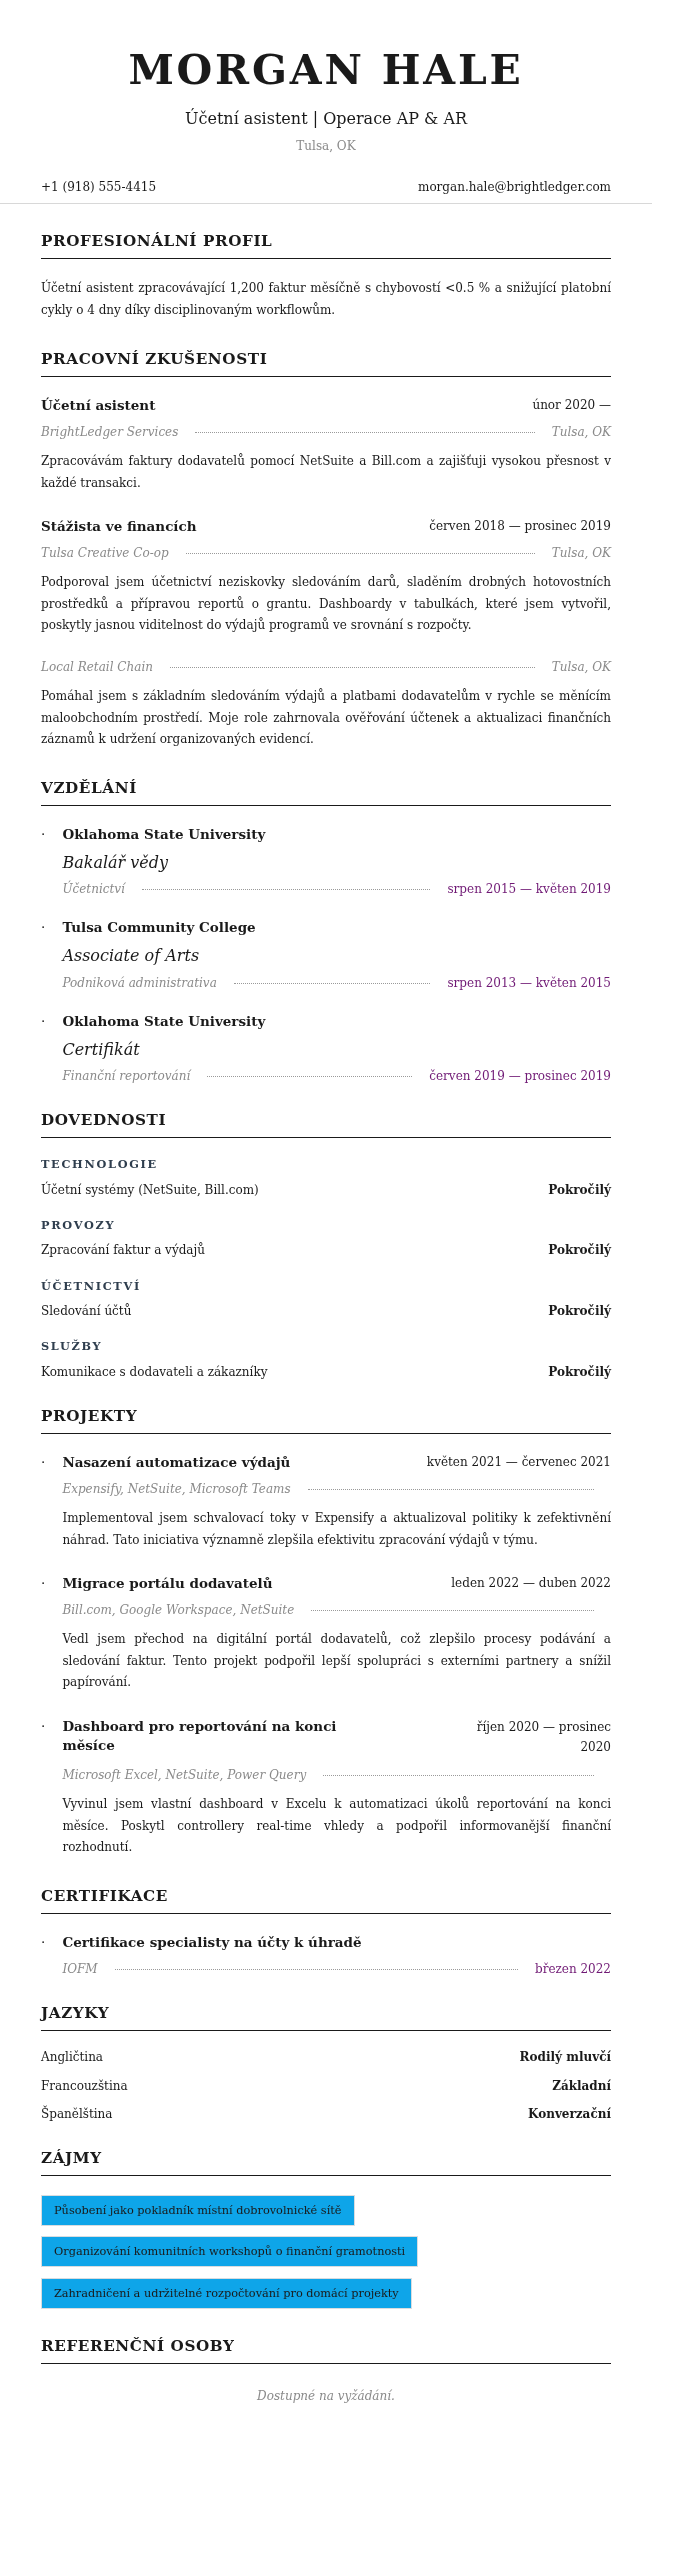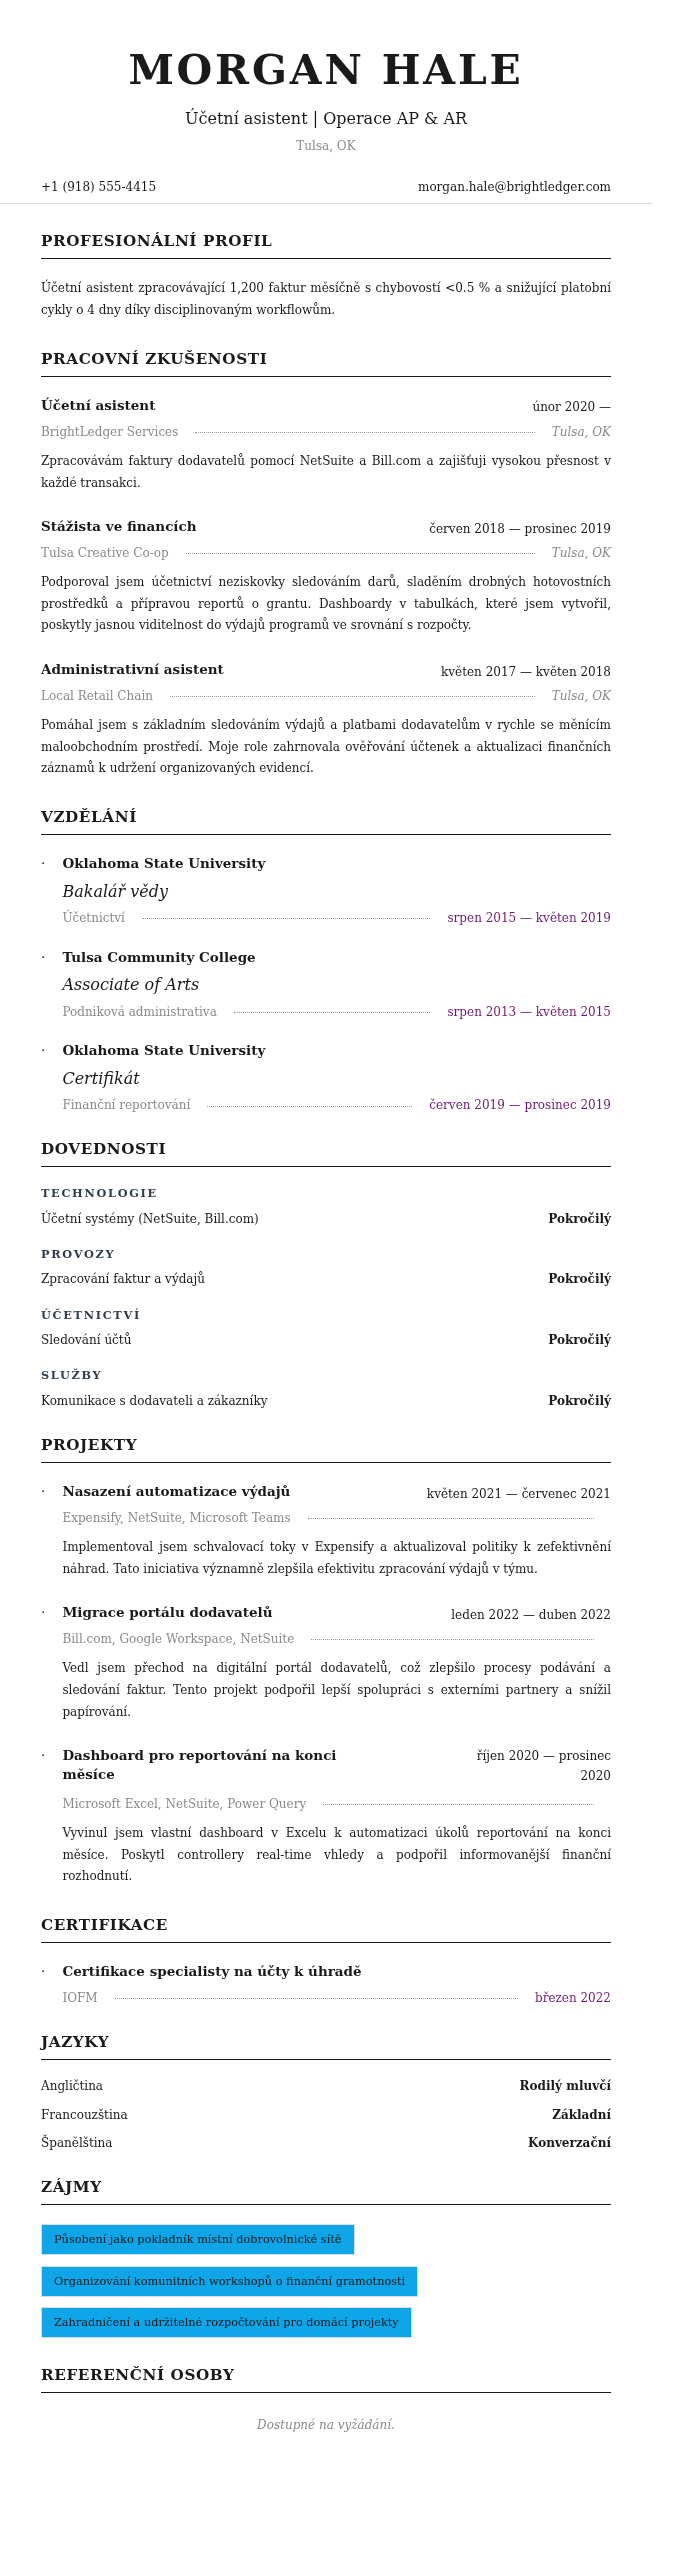--- a/index.html
+++ b/index.html
@@ -16,26 +16,26 @@
 
   
   h2{font-size:15.2px;font-weight:bold;letter-spacing:0.6px;margin:28px 0 0;
      padding-bottom:8px;border-bottom:1.1px solid #1a1a1a;}
   .section-body{margin-top:19px;}
   p.desc{font-size:12px;line-height:1.8;text-align:justify;margin:12.4px 0 0;}
 
   
   .entry{margin-top:22.6px;}
   .entry:first-child{margin-top:0;}
-  .entry-head{display:flex;justify-content:space-between;align-items:flex-end;}
+  .entry-head{display:flex;justify-content:space-between;align-items:center;}
   .entry-title{font-size:13.5px;font-weight:bold;max-width:60%;line-height:1.4;}
   .entry-dates{font-size:12px;white-space:nowrap;text-align:right;}
   .entry-dates.wrap-dates{white-space:normal;max-width:141px;line-height:1.7;}
   .meta-row{display:flex;align-items:baseline;margin-top:10.2px;font-size:12px;}
-  .meta-left{color:#8a8a8a;white-space:nowrap;}
+  .meta-left{font-style:italic;color:#8a8a8a;white-space:nowrap;}
   .leader{flex:1;border-bottom:0.6px dotted #9a9a9a;margin:0 17px;position:relative;top:-2.8px;min-width:22.6px;}
   .meta-right{font-style:italic;color:#8a8a8a;white-space:nowrap;}
   .meta-right.plain{font-style:normal;color:#701a75;}
 
   .bullet-entry{display:flex;margin-top:22.6px;}
   .bullet{width:21.4px;font-size:13.5px;line-height:1.4;color:#1a1a1a;flex:0 0 21.4px;}
   .bullet-body{flex:1;min-width:0;}
   .sub-row{font-size:16px;font-style:italic;margin-top:9px;}
 
   
@@ -103,24 +103,20 @@
         </div>
         <div class="meta-row">
           <span class="meta-left">Tulsa Creative Co-op</span>
           <span class="leader"></span>
           <span class="meta-right">Tulsa, OK</span>
         </div>
         <p class="desc">Podporoval jsem účetnictví neziskovky sledováním darů, sladěním drobných hotovostních prostředků a přípravou reportů o grantu. Dashboardy v tabulkách, které jsem vytvořil, poskytly jasnou viditelnost do výdajů programů ve srovnání s rozpočty.</p>
       </div>
 
       <div class="entry">
-        <div class="entry-head">
-          <span class="entry-title">Administrativní asistent</span>
-          <span class="entry-dates">květen 2017 — květen 2018</span>
-        </div>
         <div class="meta-row">
           <span class="meta-left">Local Retail Chain</span>
           <span class="leader"></span>
           <span class="meta-right">Tulsa, OK</span>
         </div>
         <p class="desc">Pomáhal jsem s základním sledováním výdajů a platbami dodavatelům v rychle se měnícím maloobchodním prostředí. Moje role zahrnovala ověřování účtenek a aktualizaci finančních záznamů k udržení organizovaných evidencí.</p>
       </div>
 
     </div>
   </section>

